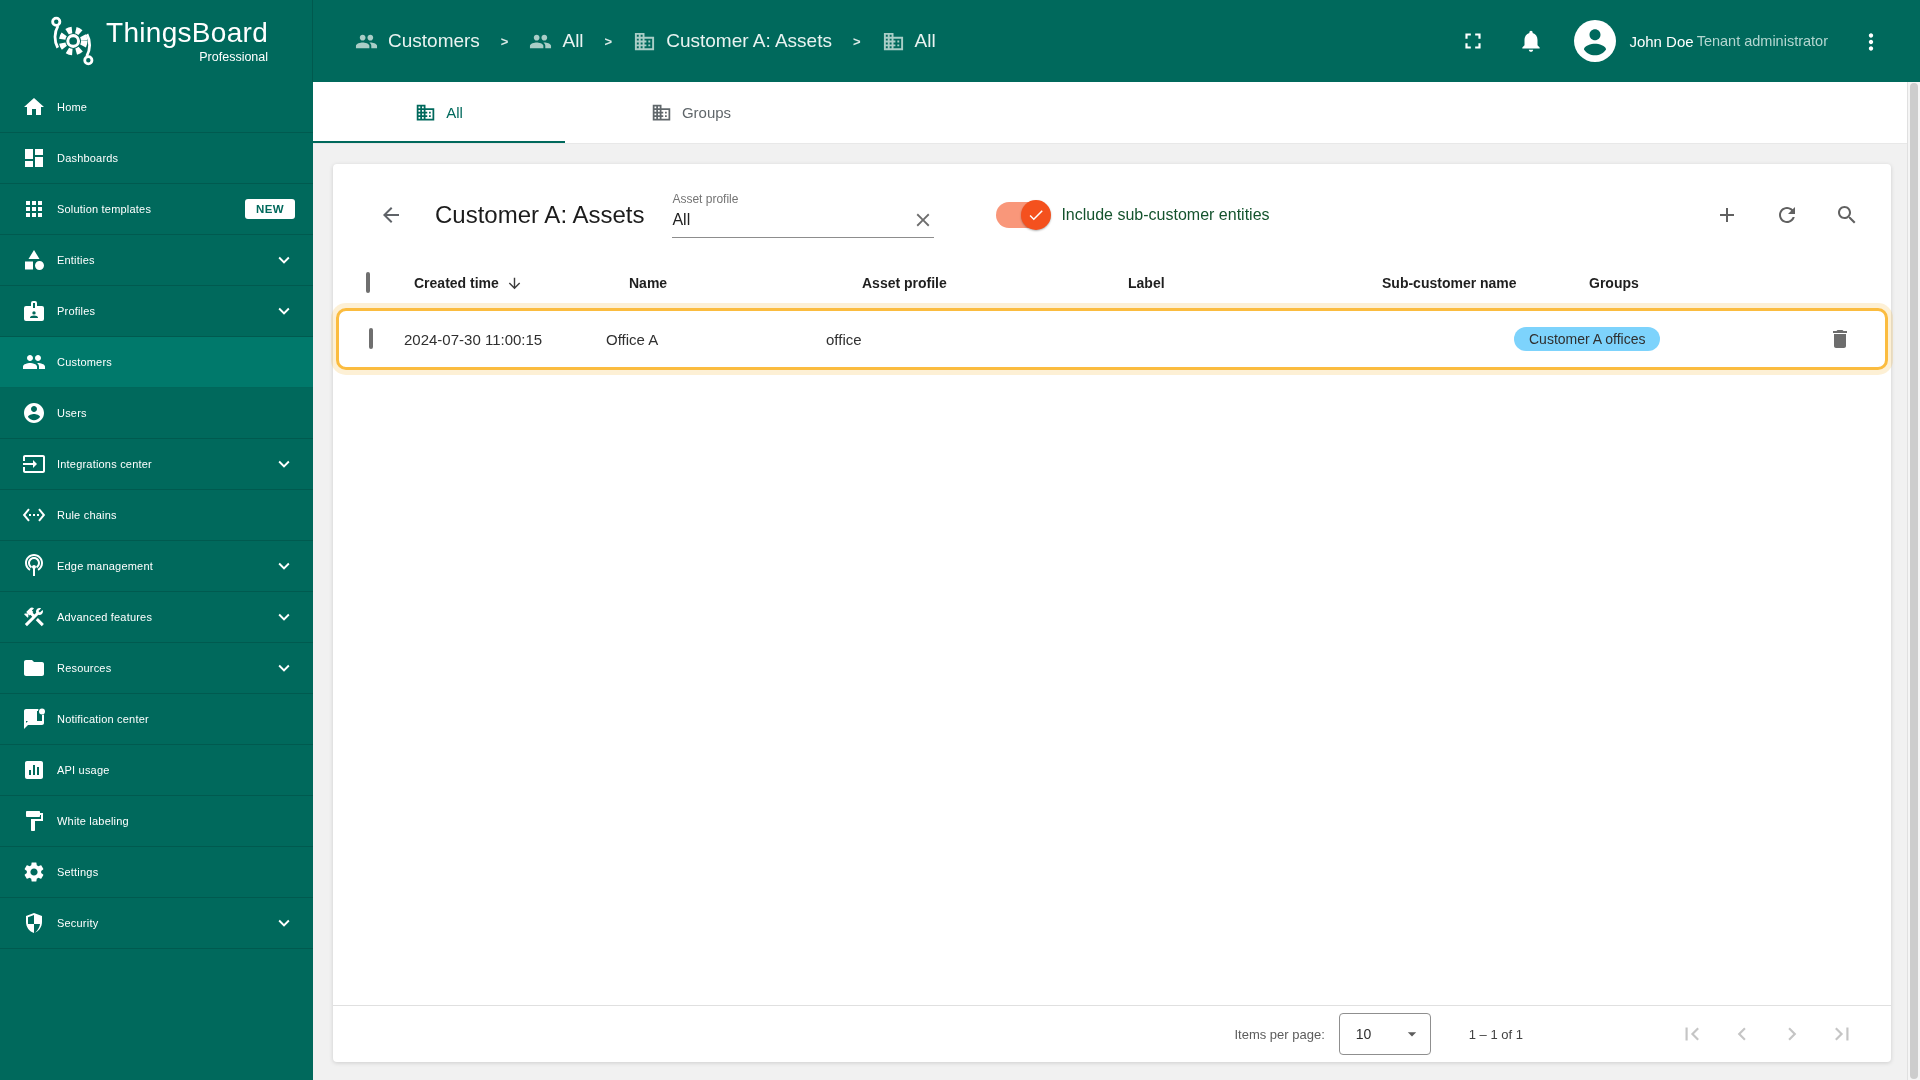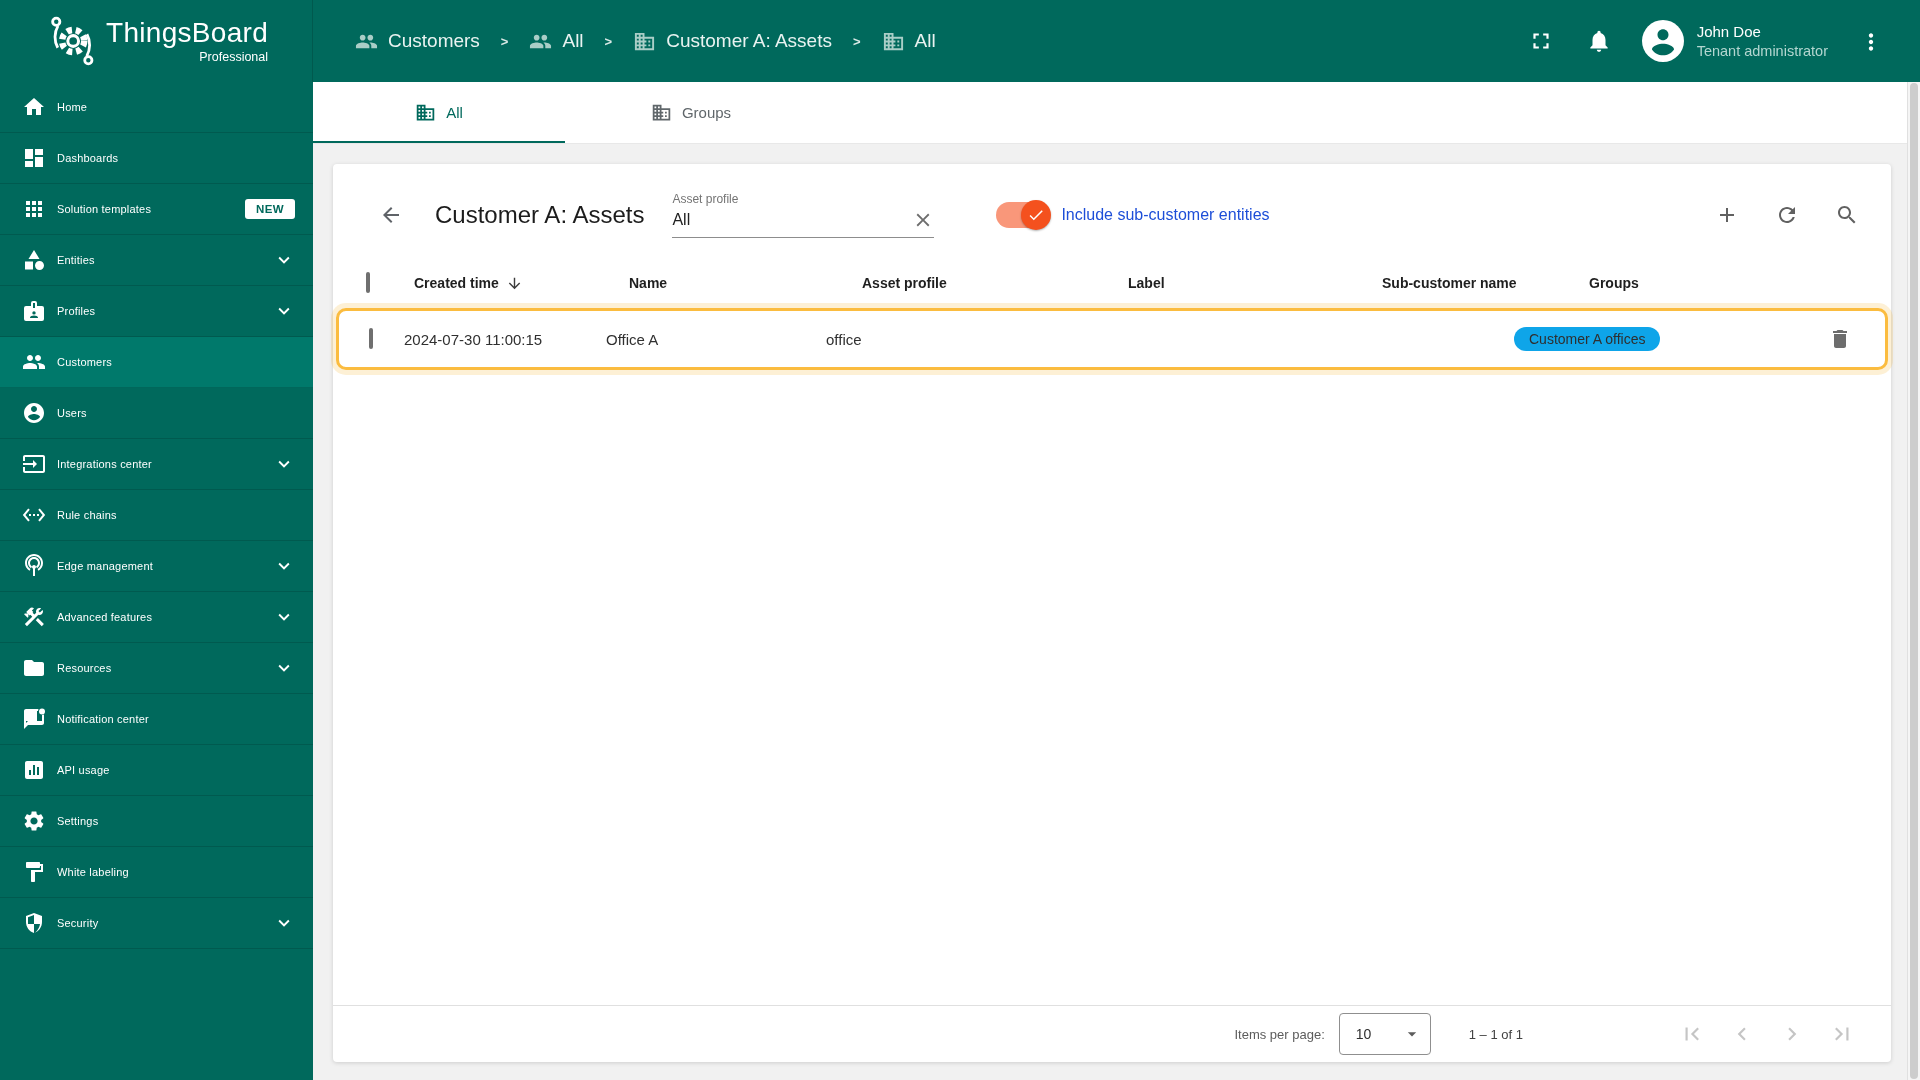--- a/index.html
+++ b/index.html
@@ -31,21 +31,21 @@
   .crumb { display: flex; align-items: center; gap: 10px; cursor: pointer; }
   .crumb .icon { width: 23px; height: 23px; color: #a9cec7; }
   .crumb-label { color: #e9f3f1; font-size: 19px; }
   .crumb-sep { color: #dcebe8; font-size: 13px; font-weight: 700; margin: 0 21px; }
 
   .topbar-right { margin-left: auto; display: flex; align-items: center; padding-right: 38px; }
   .tb-iconbtn { background: none; border: none; cursor: pointer; color: #fff; width: 26px; height: 26px; padding: 0; }
   .tb-iconbtn svg { width: 26px; height: 26px; }
   .bell { margin-left: 32px; }
   .avatar { width: 42px; height: 42px; margin-left: 30px; border-radius: 50%; flex: 0 0 auto; cursor: pointer; }
-  .userblock { margin-left: 13px; margin-right: 30px; display: flex; flex-direction: column; gap: 3px; }
+  .userblock { margin-left: 13px; margin-right: 30px; display: flex; flex-direction: row; gap: 3px; }
   .user-name { color: #fff; font-size: 15px; }
   .user-role { color: #b3d6d0; font-size: 14.5px; }
   .morevert { width: 24px; height: 24px; }
 
   
   .sidebar {
     position: absolute; top: 82px; left: 0; bottom: 0; width: 313px;
     background: #00695C; z-index: 10; display: flex; flex-direction: column;
   }
   .nav-item {
@@ -93,41 +93,41 @@
   .ff-clear svg { width: 22px; height: 22px; }
 
   .toggle { margin-left: 62px; position: relative; width: 52px; height: 32px; flex: 0 0 auto; cursor: pointer; }
   .toggle-track { position: absolute; left: 0; top: 3px; width: 52px; height: 26px; border-radius: 13px; background: #F9977A; }
   .toggle-thumb {
     position: absolute; right: -3px; top: 1px; width: 30px; height: 30px; border-radius: 50%;
     background: #F4511E; display: flex; align-items: center; justify-content: center;
     box-shadow: 0 1px 2px rgba(0,0,0,.3);
   }
   .toggle-thumb svg { width: 18px; height: 18px; color: #fff; }
-  .toggle-label { margin-left: 13px; font-size: 16px; color: #1d4ed8; white-space: nowrap; }
+  .toggle-label { margin-left: 13px; font-size: 16px; color: #14532d; white-space: nowrap; }
 
   .header-actions { margin-left: auto; display: flex; align-items: center; gap: 20px; }
   .act-btn { width: 40px; height: 40px; border: none; background: none; cursor: pointer; color: #616161; padding: 8px; }
   .act-btn svg { width: 24px; height: 24px; }
 
   
   .trow { display: grid; grid-template-columns: 48px 202px 220px 253px 241px 194px 1fr 64px; align-items: center; }
   .thead { height: 46px; flex: 0 0 auto; padding: 0 24px 0 20px; gap: 13px; }
   .th { font-size: 14px; font-weight: 700; color: #1f1f1f; display: flex; align-items: center; }
   .sort-arrow { width: 17px; height: 17px; color: #3c3c3c; margin-left: 7px; }
   .checkbox { width: 20px; height: 20px; border: 2px solid #6f6f6f; border-radius: 2px; background: #fff; cursor: pointer; margin-left: 13px; }
 
   .data-row {
     height: 62px; flex: 0 0 auto; margin: 2px 3px 0 3px; padding: 0 21px 0 17px;
     background: #fff; border: 3px solid #FBBC3F; border-radius: 10px;
     box-shadow: 0 0 0 5px rgba(247,185,65,.22); cursor: pointer;
   }
   .td { font-size: 15px; color: #303030; }
   .chip {
-    display: inline-block; background: #0ea5e9; color: #2f2f2f; font-size: 14px;
+    display: inline-block; background: #7dd3fc; color: #2f2f2f; font-size: 14px;
     padding: 4px 15px; border-radius: 17px; white-space: nowrap;
   }
   .row-del { border: none; background: none; cursor: pointer; color: #6d6d6d; width: 40px; height: 40px; padding: 8px; justify-self: end; margin-right: 4px; }
   .row-del svg { width: 24px; height: 24px; }
 
   .table-filler { flex: 1; }
 
   
   .paginator {
     flex: 0 0 auto; height: 57px; border-top: 1px solid #e0e0e0;
@@ -449,29 +449,29 @@
     <span class="nav-label">Notification center</span>
   </div>
   <div class="nav-item">
     <svg class="icon">
         <use href="#i-analytics"></use>
       </svg>
     <span class="nav-label">API usage</span>
   </div>
   <div class="nav-item">
     <svg class="icon">
+        <use href="#i-paint"></use>
+      </svg>
+    <span class="nav-label">White labeling</span>
+  </div>
+  <div class="nav-item">
+    <svg class="icon">
         <use href="#i-settings"></use>
       </svg>
     <span class="nav-label">Settings</span>
-  </div>
-  <div class="nav-item">
-    <svg class="icon">
-        <use href="#i-paint"></use>
-      </svg>
-    <span class="nav-label">White labeling</span>
   </div>
   <div class="nav-item">
     <svg class="icon">
         <use href="#i-shield"></use>
       </svg>
     <span class="nav-label">Security</span>
     <svg class="nav-chevron">
         <use href="#i-expand-more"></use>
       </svg>
   </div>

